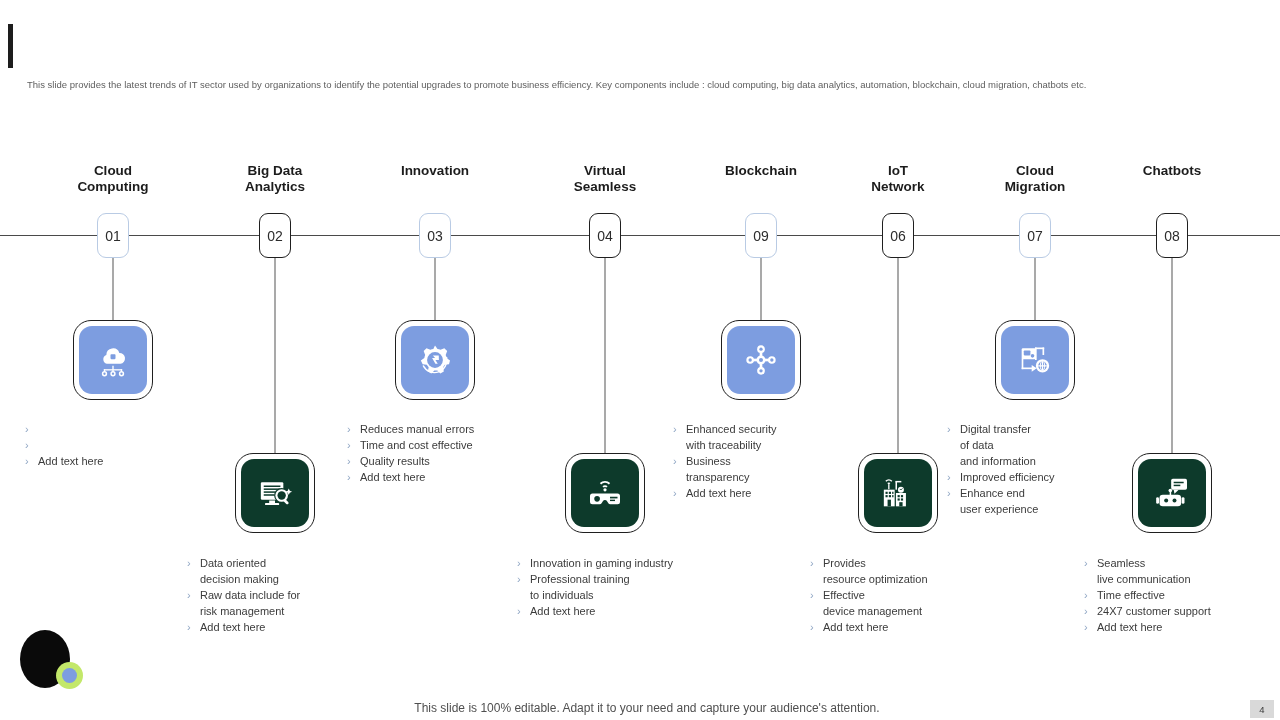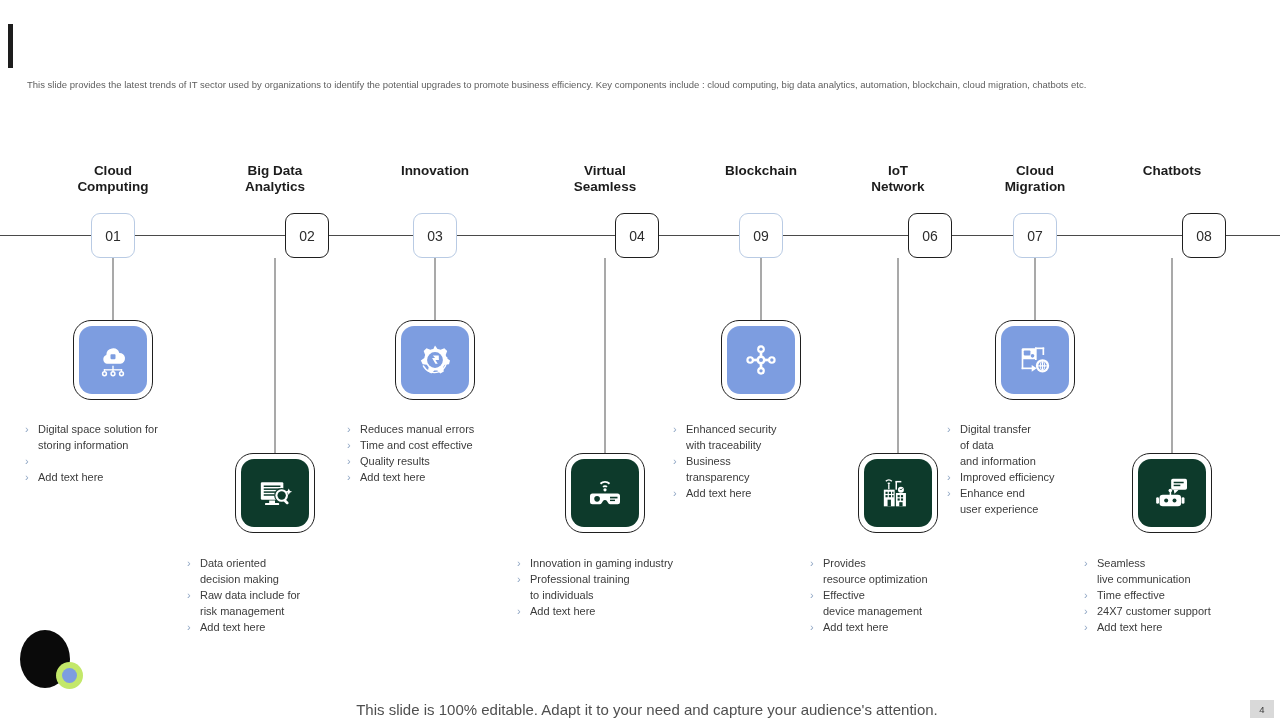--- a/index.html
+++ b/index.html
@@ -37,27 +37,27 @@
 
   .col-heading {
     position: absolute; top: 163px; width: 160px;
     text-align: center; font-size: 13.5px; font-weight: bold;
     color: #1c1c1c; line-height: 16px;
   }
 
   .badge {
     position: absolute; top: 213px; left: 50%;
     transform: translateX(-50%);
-    width: 44px; height: 45px;
+    width: 32px; height: 45px;
     border-radius: 9px; background: #ffffff;
     display: flex; align-items: center; justify-content: center;
     font-size: 14px; color: #2c2c2c;
   }
   .badge.light { border: 1.4px solid #b9cbe4; }
-  .badge.dark  { border: 1.6px solid #1f1f1f; margin-left: 32px; }
+  .badge.dark  { border: 1.6px solid #1f1f1f; }
 
   .connector {
     position: absolute; left: 50%; width: 1px;
     background: #555; transform: translateX(-0.5px);
   }
 
   
   .tile-wrap {
     position: absolute; left: 50%; transform: translateX(-50%);
     width: 80px; height: 80px;
@@ -95,21 +95,21 @@
   .logo-ring {
     position: absolute; left: 36px; top: 32px;
     width: 27px; height: 27px; border-radius: 50%;
     background: #c3e86a; display: flex; align-items: center; justify-content: center;
   }
   .logo-core {
     width: 15px; height: 15px; border-radius: 50%; background: #7d9de0;
   }
   .foot-note {
     position: absolute; left: 0; top: 701px; width: 1280px;
-    text-align: center; font-size: 15px; color: #4f4f4f; padding-left: 14px;
+    text-align: center; font-size: 12px; color: #4f4f4f; padding-left: 14px;
   }
   .page-num {
     position: absolute; right: 6px; top: 700px;
     width: 24px; height: 18px; background: #d9d9d9;
     display: flex; align-items: center; justify-content: center;
     font-size: 9.5px; color: #3a3a3a;
   }
 </style>
 </head>
 <body>
@@ -313,22 +313,20 @@
     <div class="logo-ring">
       <div class="logo-core"></div>
     </div>
   </div>
 
   <div class="foot-note">This slide is 100% editable. Adapt it to your need and capture your audience's attention.</div>
   <div class="page-num">4</div>
 <div class="bullets" style="top: 421px; left: 25px; width: 200px;">
       <div class="bullet">
         <span class="chev">›</span>
-        <span class="btxt">Digital space solution for
-storing information</span>
       </div>
       <div class="bullet">
         <span class="chev">›</span>
       </div>
       <div class="bullet">
         <span class="chev">›</span>
         <span class="btxt">Add text here</span>
       </div>
     </div>
     <div class="bullets" style="top: 555px; left: 187px; width: 200px;">

